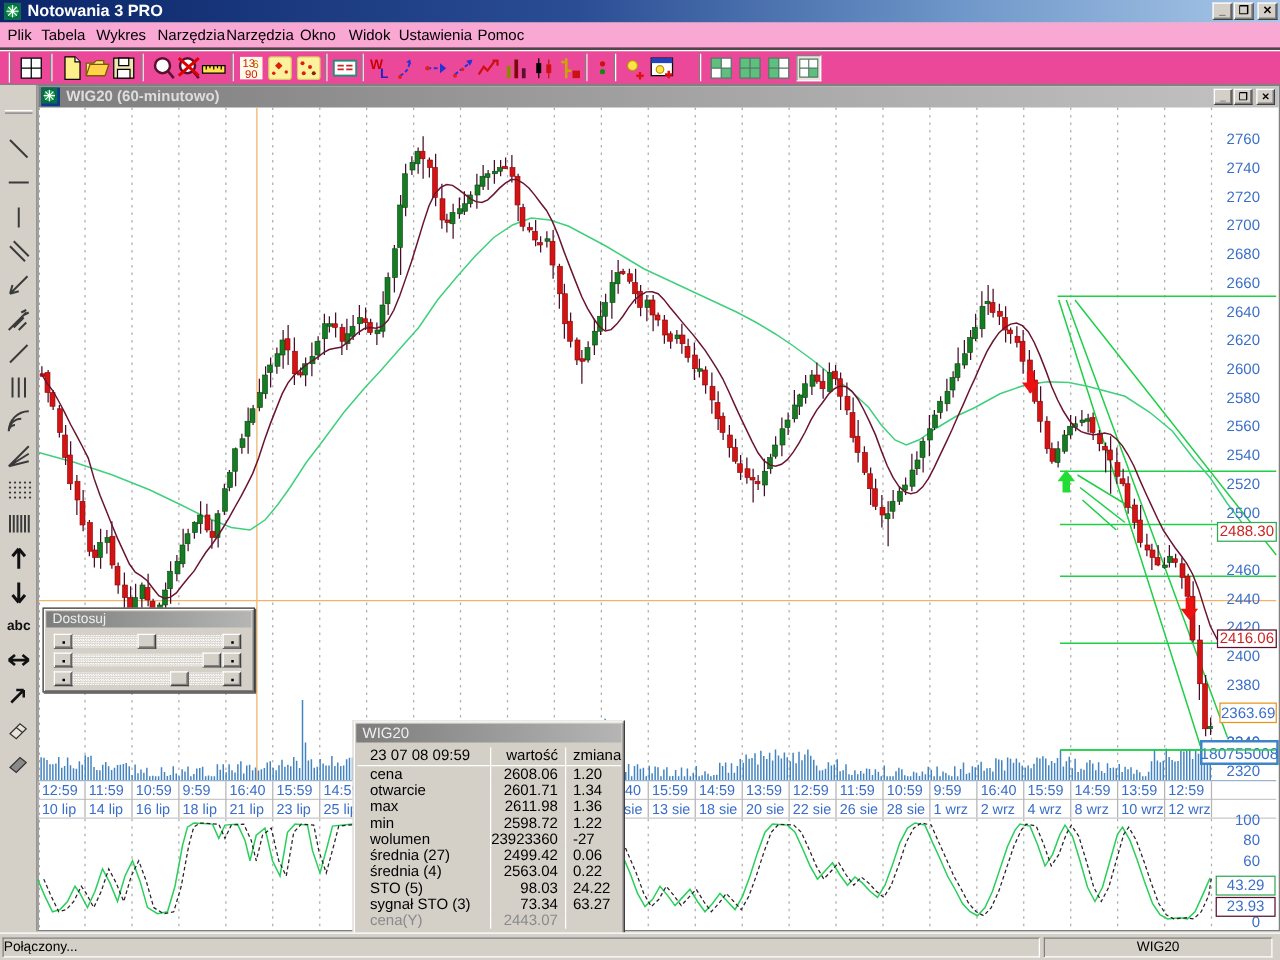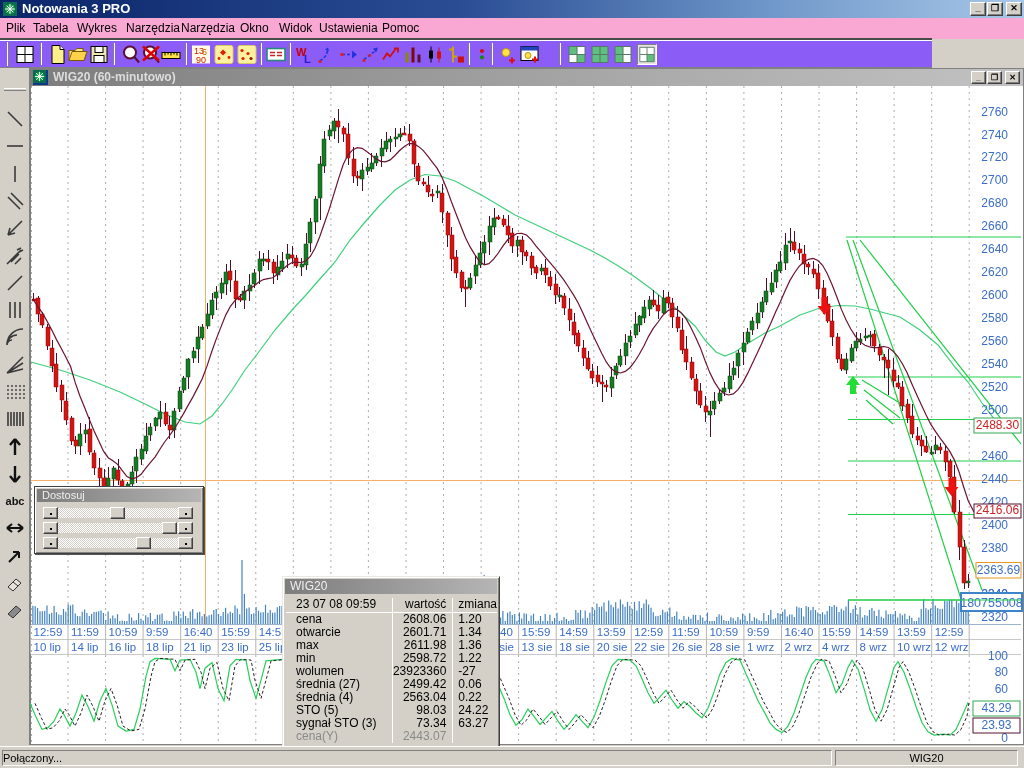--- a/index.html
+++ b/index.html
@@ -2,21 +2,21 @@
 <html><head><meta charset="utf-8"><style>
 *{margin:0;padding:0;box-sizing:border-box}
 html,body{width:1024px;height:768px;overflow:hidden;font-family:"Liberation Sans",sans-serif}
 #app{position:relative;width:1024px;height:768px;background:#d4d0c8}
 #titlebar{position:absolute;left:0;top:0;width:1024px;height:18px;background:linear-gradient(90deg,#0b2569 0%,#2a4d94 45%,#6f97c9 75%,#a8c7e8 100%);color:#fff;font-weight:bold;font-size:13px;line-height:18px}
 #titlebar .ttxt{position:absolute;left:22px;top:0}
 #titlebar .tico{position:absolute;left:3px;top:2px}
 .wbtn{position:absolute;background:#d4d0c8;border:1px solid;border-color:#fff #404040 #404040 #fff;box-shadow:inset -1px -1px 0 #808080;color:#000;text-align:center;line-height:11px;font-weight:bold;font-family:"Liberation Sans",sans-serif}
 #menubar{position:absolute;left:0;top:18px;width:1024px;height:21px;background:#f9a8d4;font-size:12px;color:#000}
 #menubar span{position:absolute;top:3px}
-#toolbar{position:absolute;left:0;top:38px;width:932px;height:30px;background:#8b5cf6;border-top:2px solid #4a4a48;box-shadow:inset 0 1px 0 #fff,inset 0 -1px 0 #808080}
+#toolbar{position:absolute;left:0;top:38px;width:1024px;height:30px;background:#ec4899;border-top:2px solid #4a4a48;box-shadow:inset 0 1px 0 #fff,inset 0 -1px 0 #808080}
 .tbi{position:absolute;top:4px;height:21px}
 .tbi.pressed{background:#e8e4dc;border:1px solid;border-color:#808080 #fff #fff #808080}
 #leftstrip{position:absolute;left:0;top:68px;width:30px;height:677px;background:#d4d0c8;border-right:1px solid #808080}
 .lti{position:absolute;left:3px;width:24px;height:24px}
 #lgrip{position:absolute;left:4px;top:20px;width:22px;height:3px;border-top:1px solid #fff;border-bottom:1px solid #808080}
 #child{position:absolute;left:30px;top:68px;width:994px;height:677px;background:#fff;border:1px solid #808080}
 #ctitle{position:absolute;left:0;top:0;width:992px;height:17px;background:linear-gradient(90deg,#7d7d7d,#a9a9a9 60%,#c2c2c2);color:#e8e8e8;font-weight:bold;font-size:12px;line-height:17px}
 #ctitle .ttxt{position:absolute;left:22px;top:0;color:#ddd}
 #ctitle .tico{position:absolute;left:2px;top:1px;background:#0a3a8a;width:15px;height:15px}
 #statusbar{position:absolute;left:0;top:746px;width:1024px;height:22px;background:#d4d0c8;border-top:1px solid #fff;font-size:11px}

